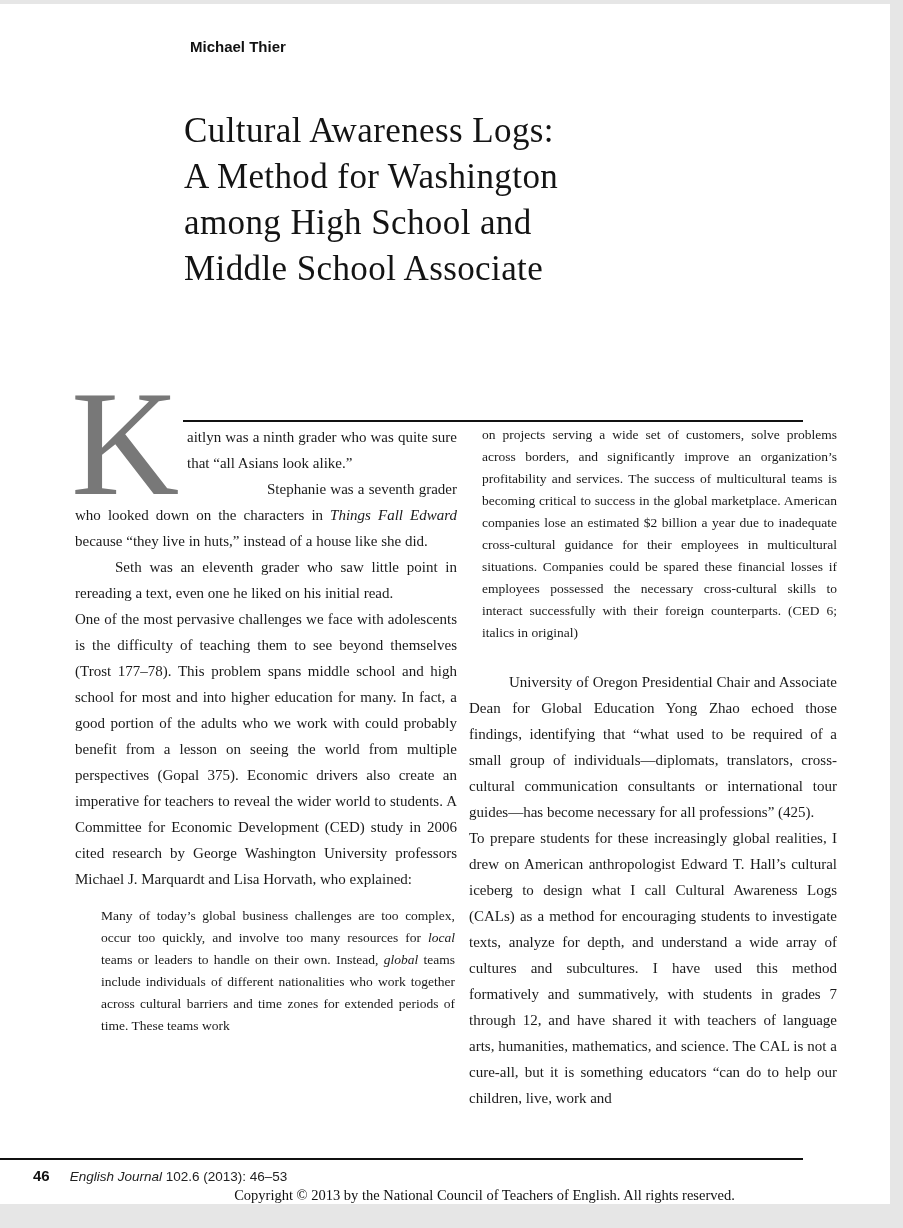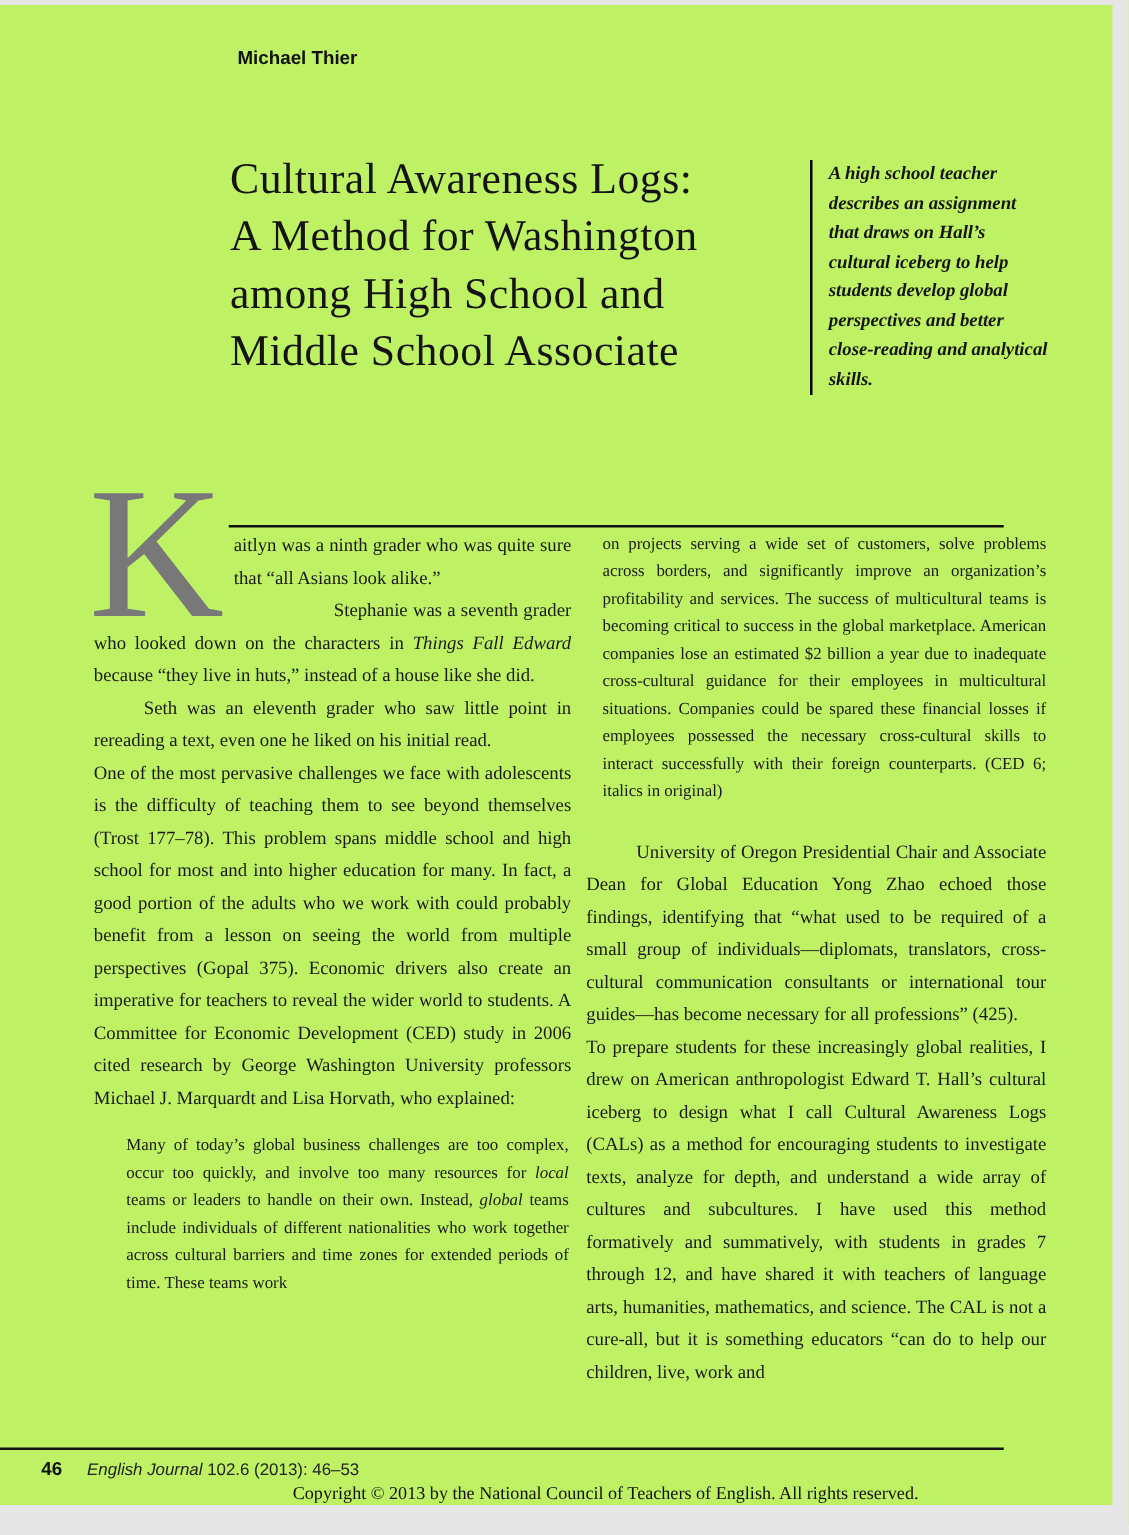--- a/index.html
+++ b/index.html
@@ -6,29 +6,29 @@
   html,body { width:903px; height:1228px; }
   body {
     background:#e6e6e6;
     font-family:"Liberation Serif", serif;
     color:#1a1a1a;
     position:relative;
     overflow:hidden;
   }
   .page {
     position:absolute; left:0; top:4px; width:890px; height:1200px;
-    background:#bef264;
+    background:#ffffff;
   }
   .author {
     position:absolute; left:190px; top:34px;
     font-family:"Liberation Sans", sans-serif;
     font-weight:700; font-size:15px; color:#111;
   }
   .title {
-    position:absolute; left:184px; top:116px; width:470px;
+    position:absolute; left:184px; top:104px; width:470px;
     font-family:"Liberation Serif", serif;
     font-size:35px; line-height:46px; font-weight:400;
     letter-spacing:0.4px; color:#141414;
   }
   .pullquote {
     position:absolute; left:648px; top:124px; width:192px;
     border-left:2px solid #000;
     padding-left:13px;
     font-family:"Liberation Serif", serif;
     font-style:italic; font-weight:700;
@@ -95,21 +95,20 @@
 
   <div class="author">Michael Thier</div>
 
   <div class="title">
     <div>Cultural Awareness Logs:</div>
     <div>A Method for Washington</div>
     <div>among High School and</div>
     <div>Middle School Associate</div>
   </div>
 
-  <div class="pullquote">A high school teacher describes an assignment that draws on Hall’s cultural iceberg to help students develop global perspectives and better close-reading and analytical skills.</div>
 
   <div class="open-rule"></div>
 
   <div class="columns">
 
     <div class="col col-left">
       <p class="para">
         <span class="dropcap-box">
             <span class="dropcap-glyph">K</span>
           </span>

